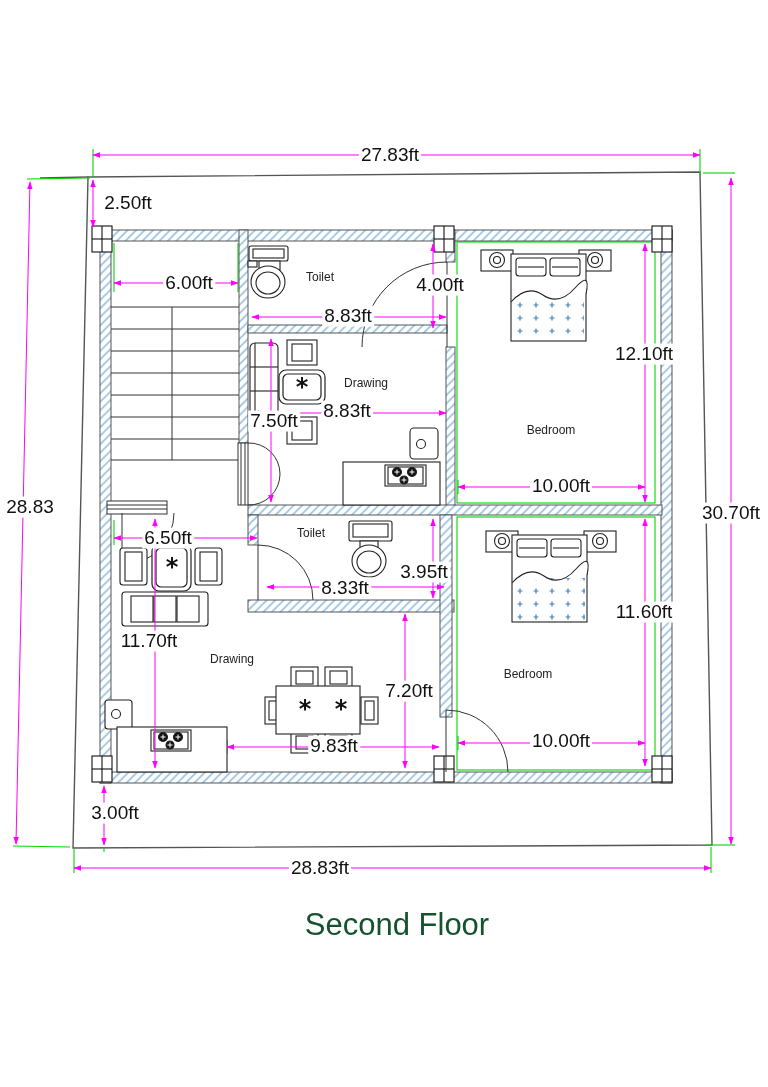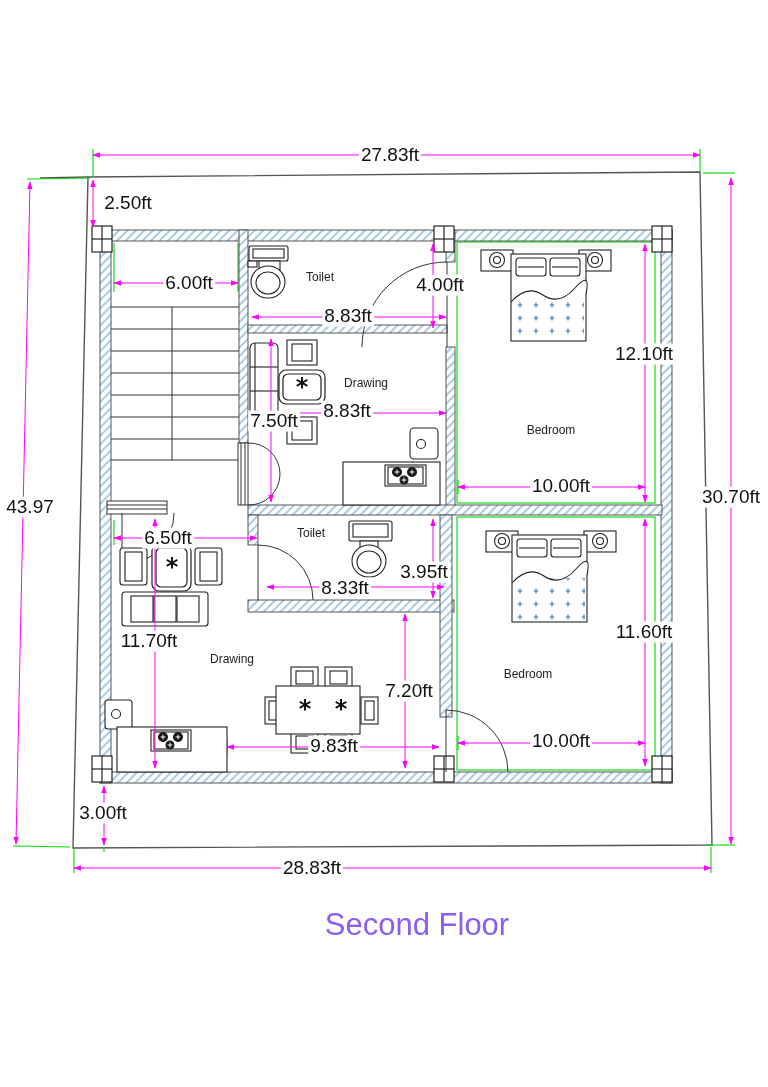--- a/index.html
+++ b/index.html
@@ -3,22 +3,22 @@
 <meta charset="utf-8">
 <style>
   html,body{margin:0;padding:0;background:#ffffff;}
   .canvas{position:relative;width:768px;height:1087px;background:#fff;overflow:hidden;
           font-family:"Liberation Sans", sans-serif;}
   svg{position:absolute;left:0;top:0;}
   .lbl{position:absolute;transform:translate(-50%,-50%);background:#fff;color:#111;
        font-size:19px;line-height:1.1;padding:0 2px;white-space:nowrap;}
   .room{position:absolute;transform:translate(-50%,-50%);color:#222;font-size:12px;
         background:transparent;white-space:nowrap;}
-  .title{position:absolute;transform:translate(-50%,-50%);color:#8b5cf6;font-size:31px;
-         background:#fff;white-space:nowrap;margin-left:20px;}
+  .title{position:absolute;transform:translate(-50%,-50%);color:#14532d;font-size:31px;
+         background:#fff;white-space:nowrap;}
   .flower{font-family:"DejaVu Sans", sans-serif;font-size:24px;font-weight:bold;fill:#111;}
 </style>
 </head>
 <body>
 
 <div class="canvas">
 
 <svg width="768" height="1087" viewBox="0 0 768 1087">
   <defs>
     <pattern id="hatch" width="6" height="6" patternUnits="userSpaceOnUse" patternTransform="rotate(-45)">
@@ -318,38 +318,38 @@
     <line x1="155" y1="519" x2="155" y2="768"></line>
     <line x1="405" y1="614" x2="405" y2="768"></line>
     <line x1="227" y1="747" x2="439" y2="747"></line>
     <line x1="645" y1="519" x2="645" y2="766"></line>
     <line x1="458" y1="743" x2="645" y2="743"></line>
   </g>
 </svg>
 
 <span class="lbl" style="left:390px;top:155px">27.83ft</span>
 <span class="lbl" style="left:128px;top:203px">2.50ft</span>
-<span class="lbl" style="left:30px;top:507px">43.97</span>
-<span class="lbl" style="left:731px;top:497px">30.70ft</span>
-<span class="lbl" style="left:312px;top:868px">28.83ft</span>
-<span class="lbl" style="left:103px;top:813px">3.00ft</span>
+<span class="lbl" style="left:30px;top:507px">28.83</span>
+<span class="lbl" style="left:731px;top:513px">30.70ft</span>
+<span class="lbl" style="left:320px;top:868px">28.83ft</span>
+<span class="lbl" style="left:115px;top:813px">3.00ft</span>
 <span class="lbl" style="left:189px;top:283px">6.00ft</span>
 <span class="lbl" style="left:348px;top:316px">8.83ft</span>
 <span class="lbl" style="left:440px;top:285px">4.00ft</span>
 <span class="lbl" style="left:347px;top:411px">8.83ft</span>
 <span class="lbl" style="left:274px;top:421px">7.50ft</span>
 <span class="lbl" style="left:644px;top:354px">12.10ft</span>
 <span class="lbl" style="left:561px;top:486px">10.00ft</span>
 <span class="lbl" style="left:168px;top:538px">6.50ft</span>
 <span class="lbl" style="left:345px;top:588px">8.33ft</span>
 <span class="lbl" style="left:424px;top:572px">3.95ft</span>
 <span class="lbl" style="left:149px;top:641px">11.70ft</span>
 <span class="lbl" style="left:409px;top:691px">7.20ft</span>
 <span class="lbl" style="left:334px;top:746px">9.83ft</span>
-<span class="lbl" style="left:644px;top:632px">11.60ft</span>
+<span class="lbl" style="left:644px;top:612px">11.60ft</span>
 <span class="lbl" style="left:561px;top:741px">10.00ft</span>
 
 <span class="room" style="left:320px;top:277px">Toilet</span>
 <span class="room" style="left:366px;top:383px">Drawing</span>
 <span class="room" style="left:551px;top:430px">Bedroom</span>
 <span class="room" style="left:311px;top:533px">Toilet</span>
 <span class="room" style="left:232px;top:659px">Drawing</span>
 <span class="room" style="left:528px;top:674px">Bedroom</span>
 
 <span class="title" style="left:397px;top:925px">Second Floor</span>

